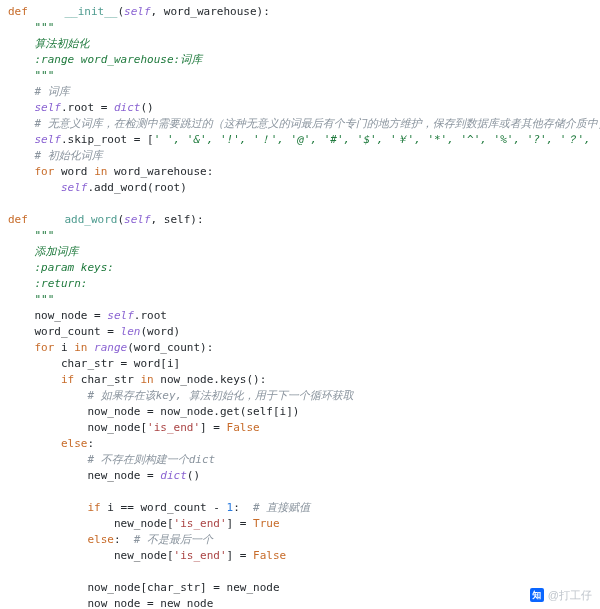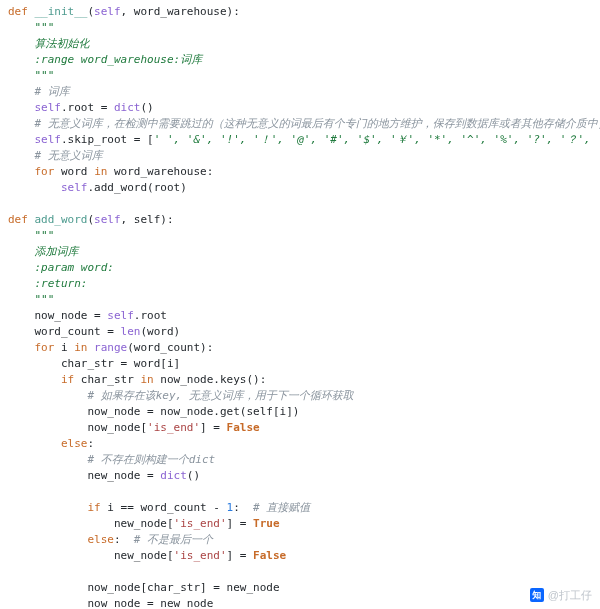--- a/index.html
+++ b/index.html
@@ -11,26 +11,26 @@
     line-height: 16px;
     color: #24292e;
     width: 600px;
     height: 609px;
     box-sizing: border-box;
     position: relative;
     overflow: hidden;
   }
   pre { margin: 0; white-space: pre; }
   .kw  { color: #c76b29; text-align: center; }   
-  .fn  { color: #4e9b8f; }   
-  .slf { color: #8a63d2; }   
+  .fn  { color: #4e9b8f; margin-left: 30px; }   
+  .slf { color: #8a63d2; font-style: italic; }   
   .str { color: #1f7a3d; font-style: italic; }   
   .cmt { color: #8a949e; font-style: italic; }   
   .num { color: #2a7bde; }
-  .const { color: #c76b29; font-weight: bold; } 
+  .const { color: #c76b29; } 
   .hl  { color: #a44; }      
   .watermark {
     position: absolute;
     right: 8px;
     bottom: 6px;
     font-family: -apple-system, "PingFang SC", sans-serif;
     font-size: 11px;
     color: #bfc5cc;
     display: flex;
     align-items: center;
@@ -54,36 +54,36 @@
 
 <pre><span><span class="kw">def </span><span class="fn">__init__</span><span>(</span><span class="slf">self</span><span>, word_warehouse):</span></span>
     <span class="str">"""</span>
     <span class="str">算法初始化</span>
     <span class="str">:range word_warehouse:词库</span>
     <span class="str">"""</span>
     <span class="cmt"># 词库</span>
     <span><span class="slf">self</span><span>.root = </span><span class="slf">dict</span><span>()</span></span>
     <span class="cmt"># 无意义词库，在检测中需要跳过的（这种无意义的词最后有个专门的地方维护，保存到数据库或者其他存储介质中）</span>
     <span><span class="slf">self</span><span>.skip_root = [</span><span class="str">' ', '&amp;', '!', '！', '@', '#', '$', '￥', '*', '^', '%', '?', '？', '&lt;',</span></span>
-    <span class="cmt"># 无意义词库</span>
+    <span class="cmt"># 初始化词库</span>
     <span><span class="kw">for</span><span> word </span><span class="kw">in</span><span> word_warehouse:</span></span>
         <span><span class="slf">self</span><span>.add_word(root)</span></span>
 
 <span><span class="kw">def </span><span class="fn">add_word</span><span>(</span><span class="slf">self</span><span>, self):</span></span>
     <span class="str">"""</span>
     <span class="str">添加词库</span>
-    <span class="str">:param word:</span>
+    <span class="str">:param keys:</span>
     <span class="str">:return:</span>
     <span class="str">"""</span>
     <span><span>now_node = </span><span class="slf">self</span><span>.root</span></span>
     <span><span>word_count = </span><span class="slf">len</span><span>(word)</span></span>
     <span><span class="kw">for</span><span> i </span><span class="kw">in</span><span class="slf"> range</span><span>(word_count):</span></span>
         <span>char_str = word[i]</span>
         <span><span class="kw">if</span><span> char_str </span><span class="kw">in</span><span> now_node.keys():</span></span>
-            <span class="cmt"># 如果存在该key, 无意义词库，用于下一个循环获取</span>
+            <span class="cmt"># 如果存在该key, 算法初始化，用于下一个循环获取</span>
             <span>now_node = now_node.get(self[i])</span>
             <span><span>now_node[</span><span class="hl">'is_end'</span><span>] = </span><span class="const">False</span></span>
         <span><span class="kw">else</span><span>:</span></span>
             <span class="cmt"># 不存在则构建一个dict</span>
             <span><span>new_node = </span><span class="slf">dict</span><span>()</span></span>
 
             <span><span class="kw">if</span><span> i == word_count - </span><span class="num">1</span><span>:  </span><span class="cmt"># 直接赋值</span></span>
                 <span><span>new_node[</span><span class="hl">'is_end'</span><span>] = </span><span class="const">True</span></span>
             <span><span class="kw">else</span><span>:  </span><span class="cmt"># 不是最后一个</span></span>
                 <span><span>new_node[</span><span class="hl">'is_end'</span><span>] = </span><span class="const">False</span></span>

